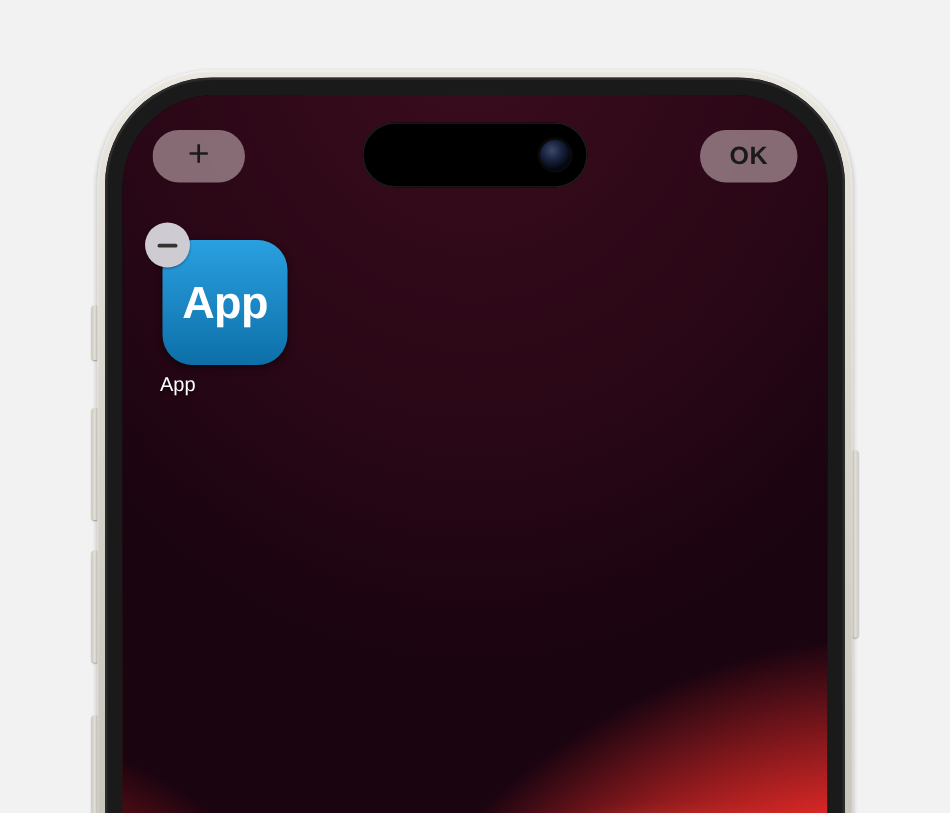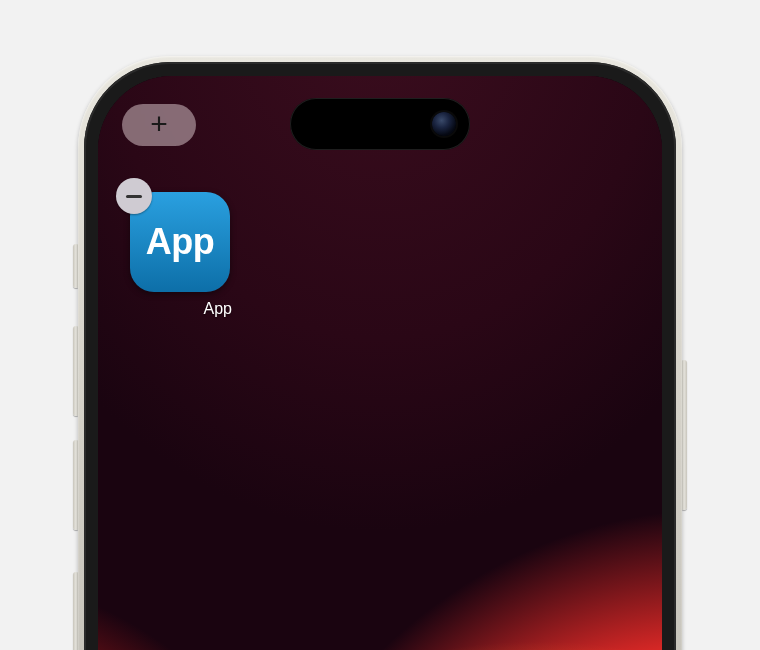--- a/index.html
+++ b/index.html
@@ -124,21 +124,21 @@
     position: relative;
     top: -1px;
   }
 
   
   .app-slot {
     position: absolute;
     left: 30px;
     top: 116px;
     width: 104px;
-    text-align: right;
+    text-align: left;
   }
   .app-icon {
     position: relative;
     width: 100px;
     height: 100px;
     margin: 0 auto;
     border-radius: 24px;
     background: linear-gradient(180deg, #2aa0e0 0%, #0d6fa8 100%);
     box-shadow: 0 2px 6px rgba(0,0,0,0.45);
     display: flex;
@@ -193,20 +193,23 @@
       <div class="wallpaper"></div>
 
       <div class="island">
         <div class="camera"></div>
       </div>
 
       <div class="pill add">
         <span class="plus-glyph">+</span>
       </div>
 
+      <div class="pill done">
+        <span>OK</span>
+      </div>
 
       <div class="app-slot">
         <div class="app-icon">
           <span class="app-icon-text">App</span>
           <div class="remove-badge">
             <span></span>
           </div>
         </div>
         <div class="app-label">App</div>
       </div>

